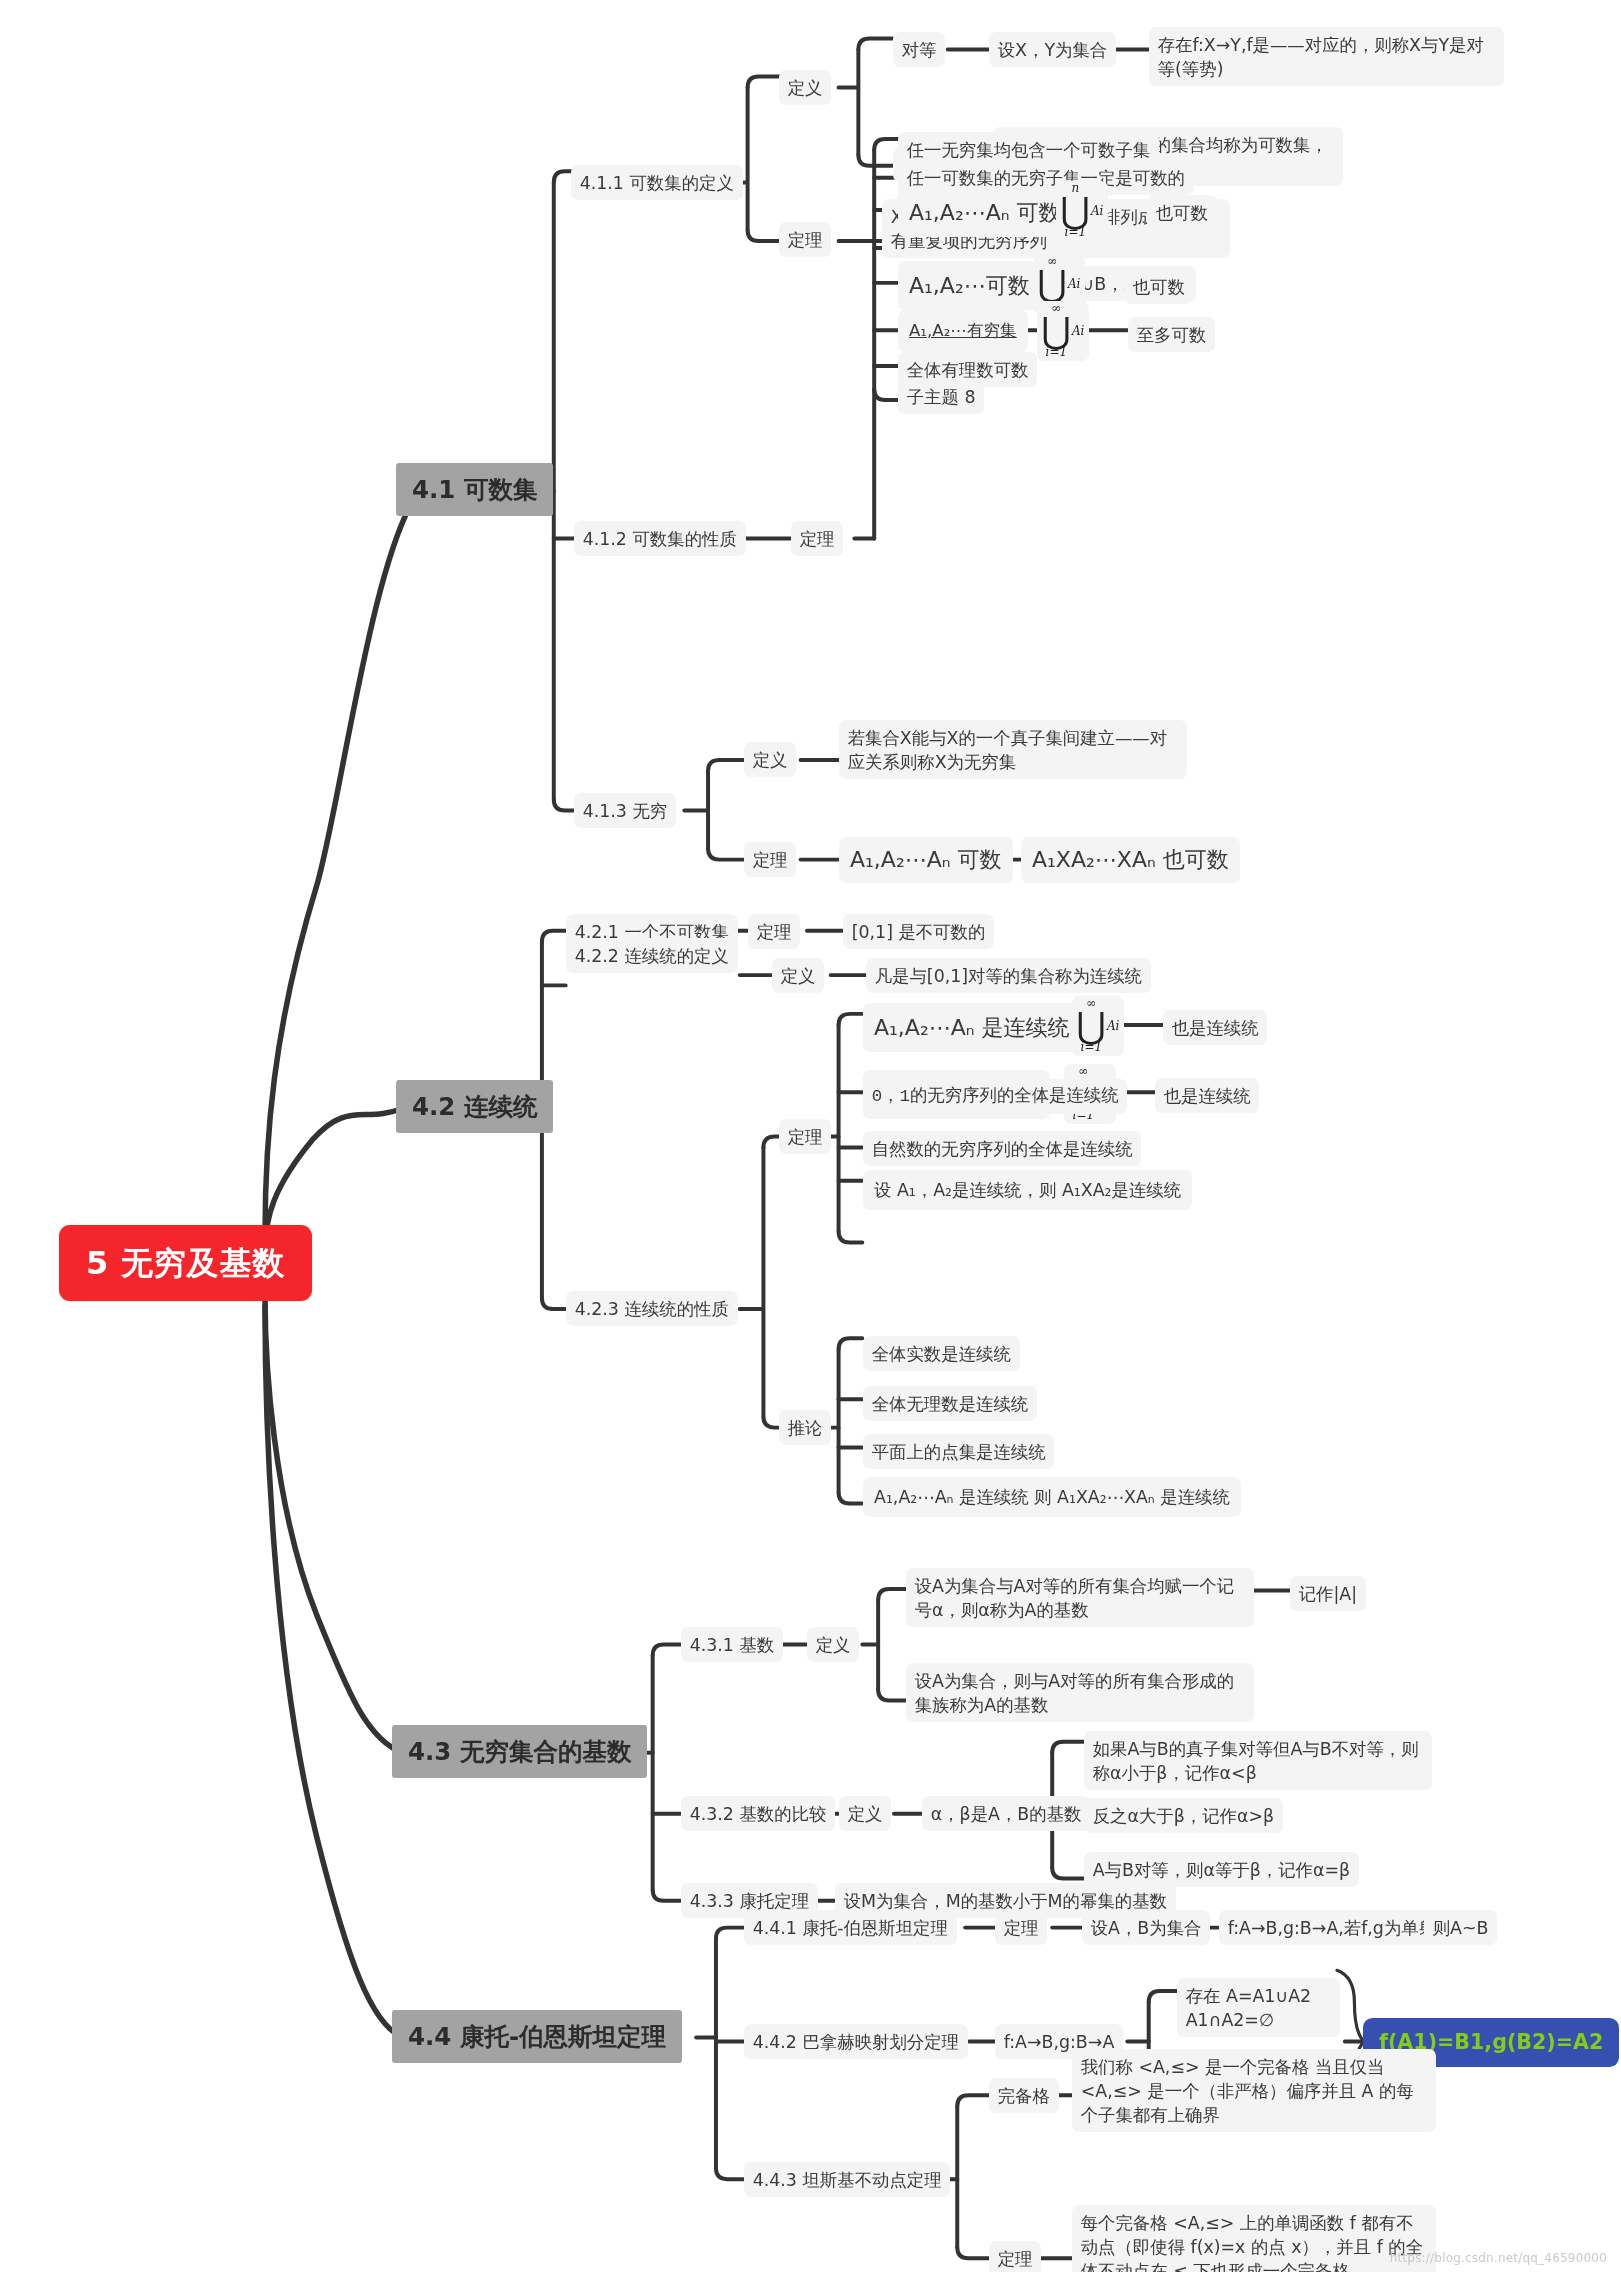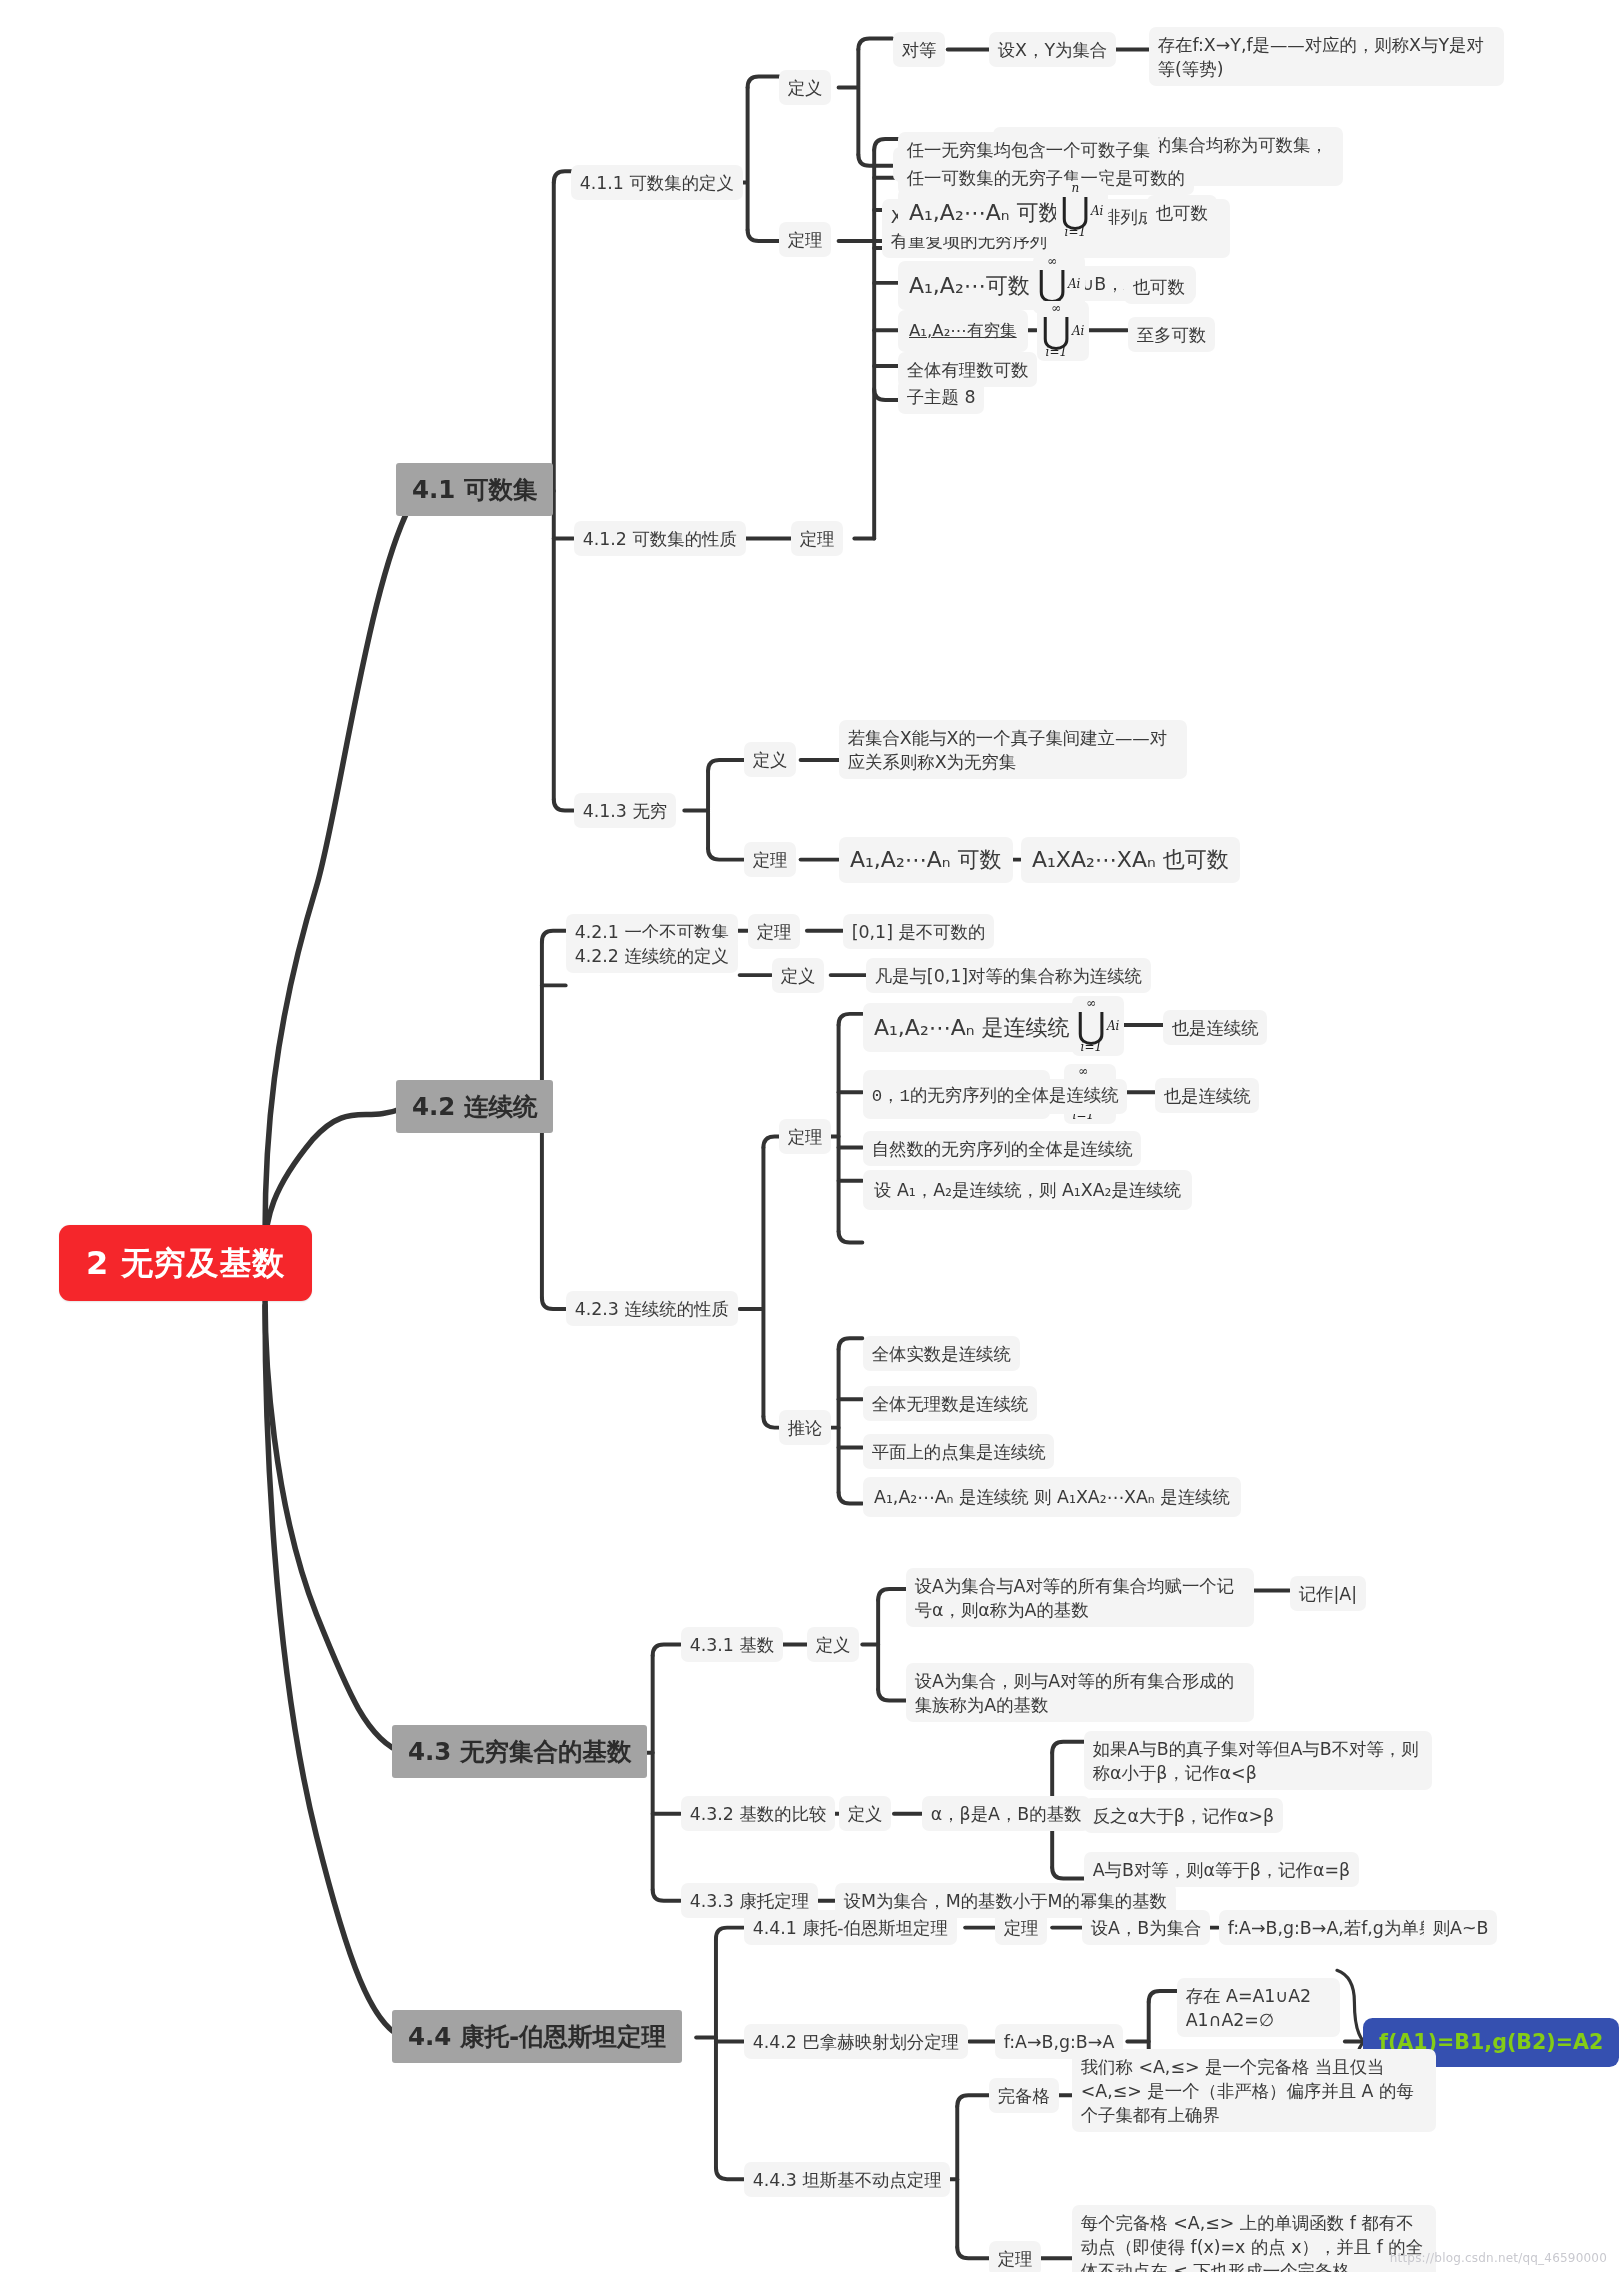--- a/index.html
+++ b/index.html
@@ -270,21 +270,21 @@
       <path d="M1210 2840 q 0 14 14 14 H 1250"></path>
       <path d="M1310 2648 H 1355"></path>
       <path d="M1310 2854 H 1355"></path>
     </g>
 
     <g fill="none" stroke="#333333" stroke-width="4" stroke-linecap="round">
       <path d="M1690 2490 q 22 8 22 40 q 0 38 12 50 q -12 12 -12 50 q 0 32 -22 40"></path>
     </g>
   </svg>
 
-  <div class="node root" style="left:59px; top:1225px;">2 无穷及基数</div>
+  <div class="node root" style="left:59px; top:1225px;">5 无穷及基数</div>
 
   <div class="node lvl1" style="left:396px; top:463px;">4.1 可数集</div>
   <div class="node lvl1" style="left:396px; top:1080px;">4.2 连续统</div>
   <div class="node lvl1" style="left:392px; top:1725px;">4.3 无穷集合的基数</div>
   <div class="node lvl1" style="left:392px; top:2010px;">4.4 康托-伯恩斯坦定理</div>
 
   <div class="node lvl2" style="left:571px; top:165px;">4.1.1 可数集的定义</div>
   <div class="node lvl2" style="left:779px; top:70px;">定义</div>
   <div class="node lvl2" style="left:893px; top:32px;">对等</div>
   <div class="node lvl2" style="left:989px; top:32px;">设X，Y为集合</div>

